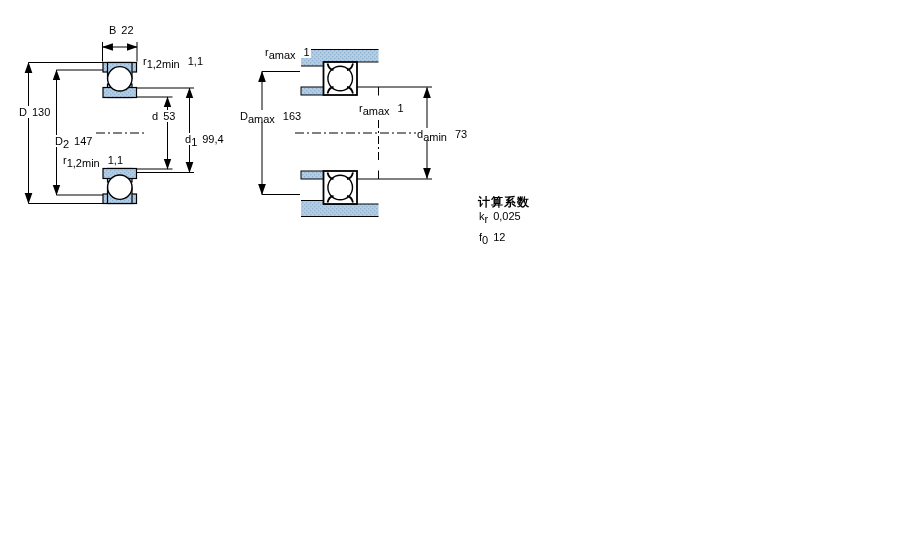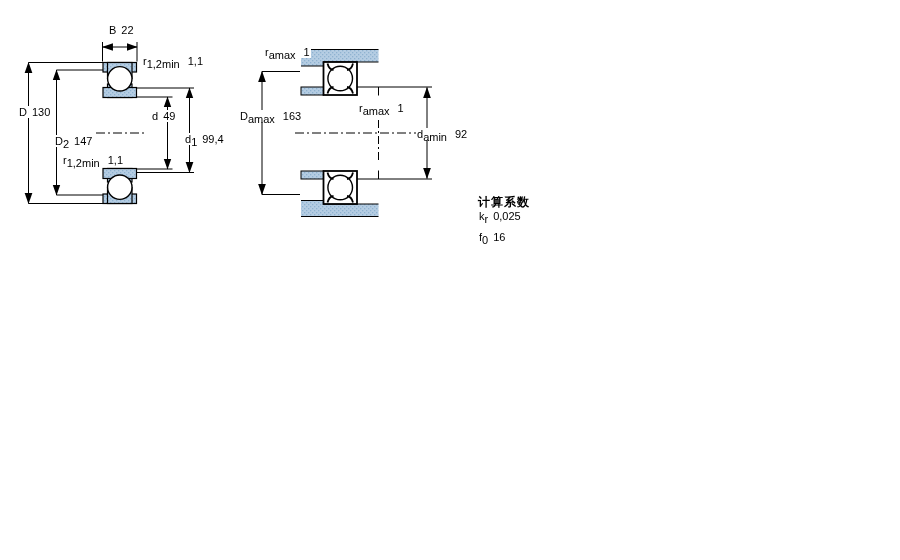--- a/index.html
+++ b/index.html
@@ -144,21 +144,21 @@
 
   <div class="lbl" style="left:18px;top:106px">
     <span>D</span><sub></sub><span class="val">130</span>
   </div>
 
   <div class="lbl" style="left:54px;top:135px">
     <span>D</span><sub>2</sub><span class="val">147</span>
   </div>
 
   <div class="lbl" style="left:151px;top:110px">
-    <span>d</span><sub></sub><span class="val">49</span>
+    <span>d</span><sub></sub><span class="val">53</span>
   </div>
 
   <div class="lbl" style="left:184px;top:133px">
     <span>d</span><sub>1</sub><span class="val">99,4</span>
   </div>
 
   <div class="lbl" style="left:62px;top:154px">
     <span>r</span><sub>1,2min</sub><span class="val-wide val">1,1</span>
   </div>
 
@@ -168,26 +168,26 @@
 
   <div class="lbl" style="left:239px;top:110px">
     <span>D</span><sub>amax</sub><span class="val-wide val">163</span>
   </div>
 
   <div class="lbl" style="left:358px;top:102px">
     <span>r</span><sub>amax</sub><span class="val-wide val">1</span>
   </div>
 
   <div class="lbl" style="left:416px;top:128px">
-    <span>d</span><sub>amin</sub><span class="val-wide val">92</span>
+    <span>d</span><sub>amin</sub><span class="val-wide val">73</span>
   </div>
 
   <div class="heading" style="left:478px;top:194px">计算系数</div>
 
   <div class="lbl" style="left:478px;top:210px;background:transparent">
     <span>k</span><sub>r</sub><span class="val">0,025</span>
   </div>
 
   <div class="lbl" style="left:478px;top:231px;background:transparent">
-    <span>f</span><sub>0</sub><span class="val">16</span>
+    <span>f</span><sub>0</sub><span class="val">12</span>
   </div>
 
 </div>
 
 </body></html>

